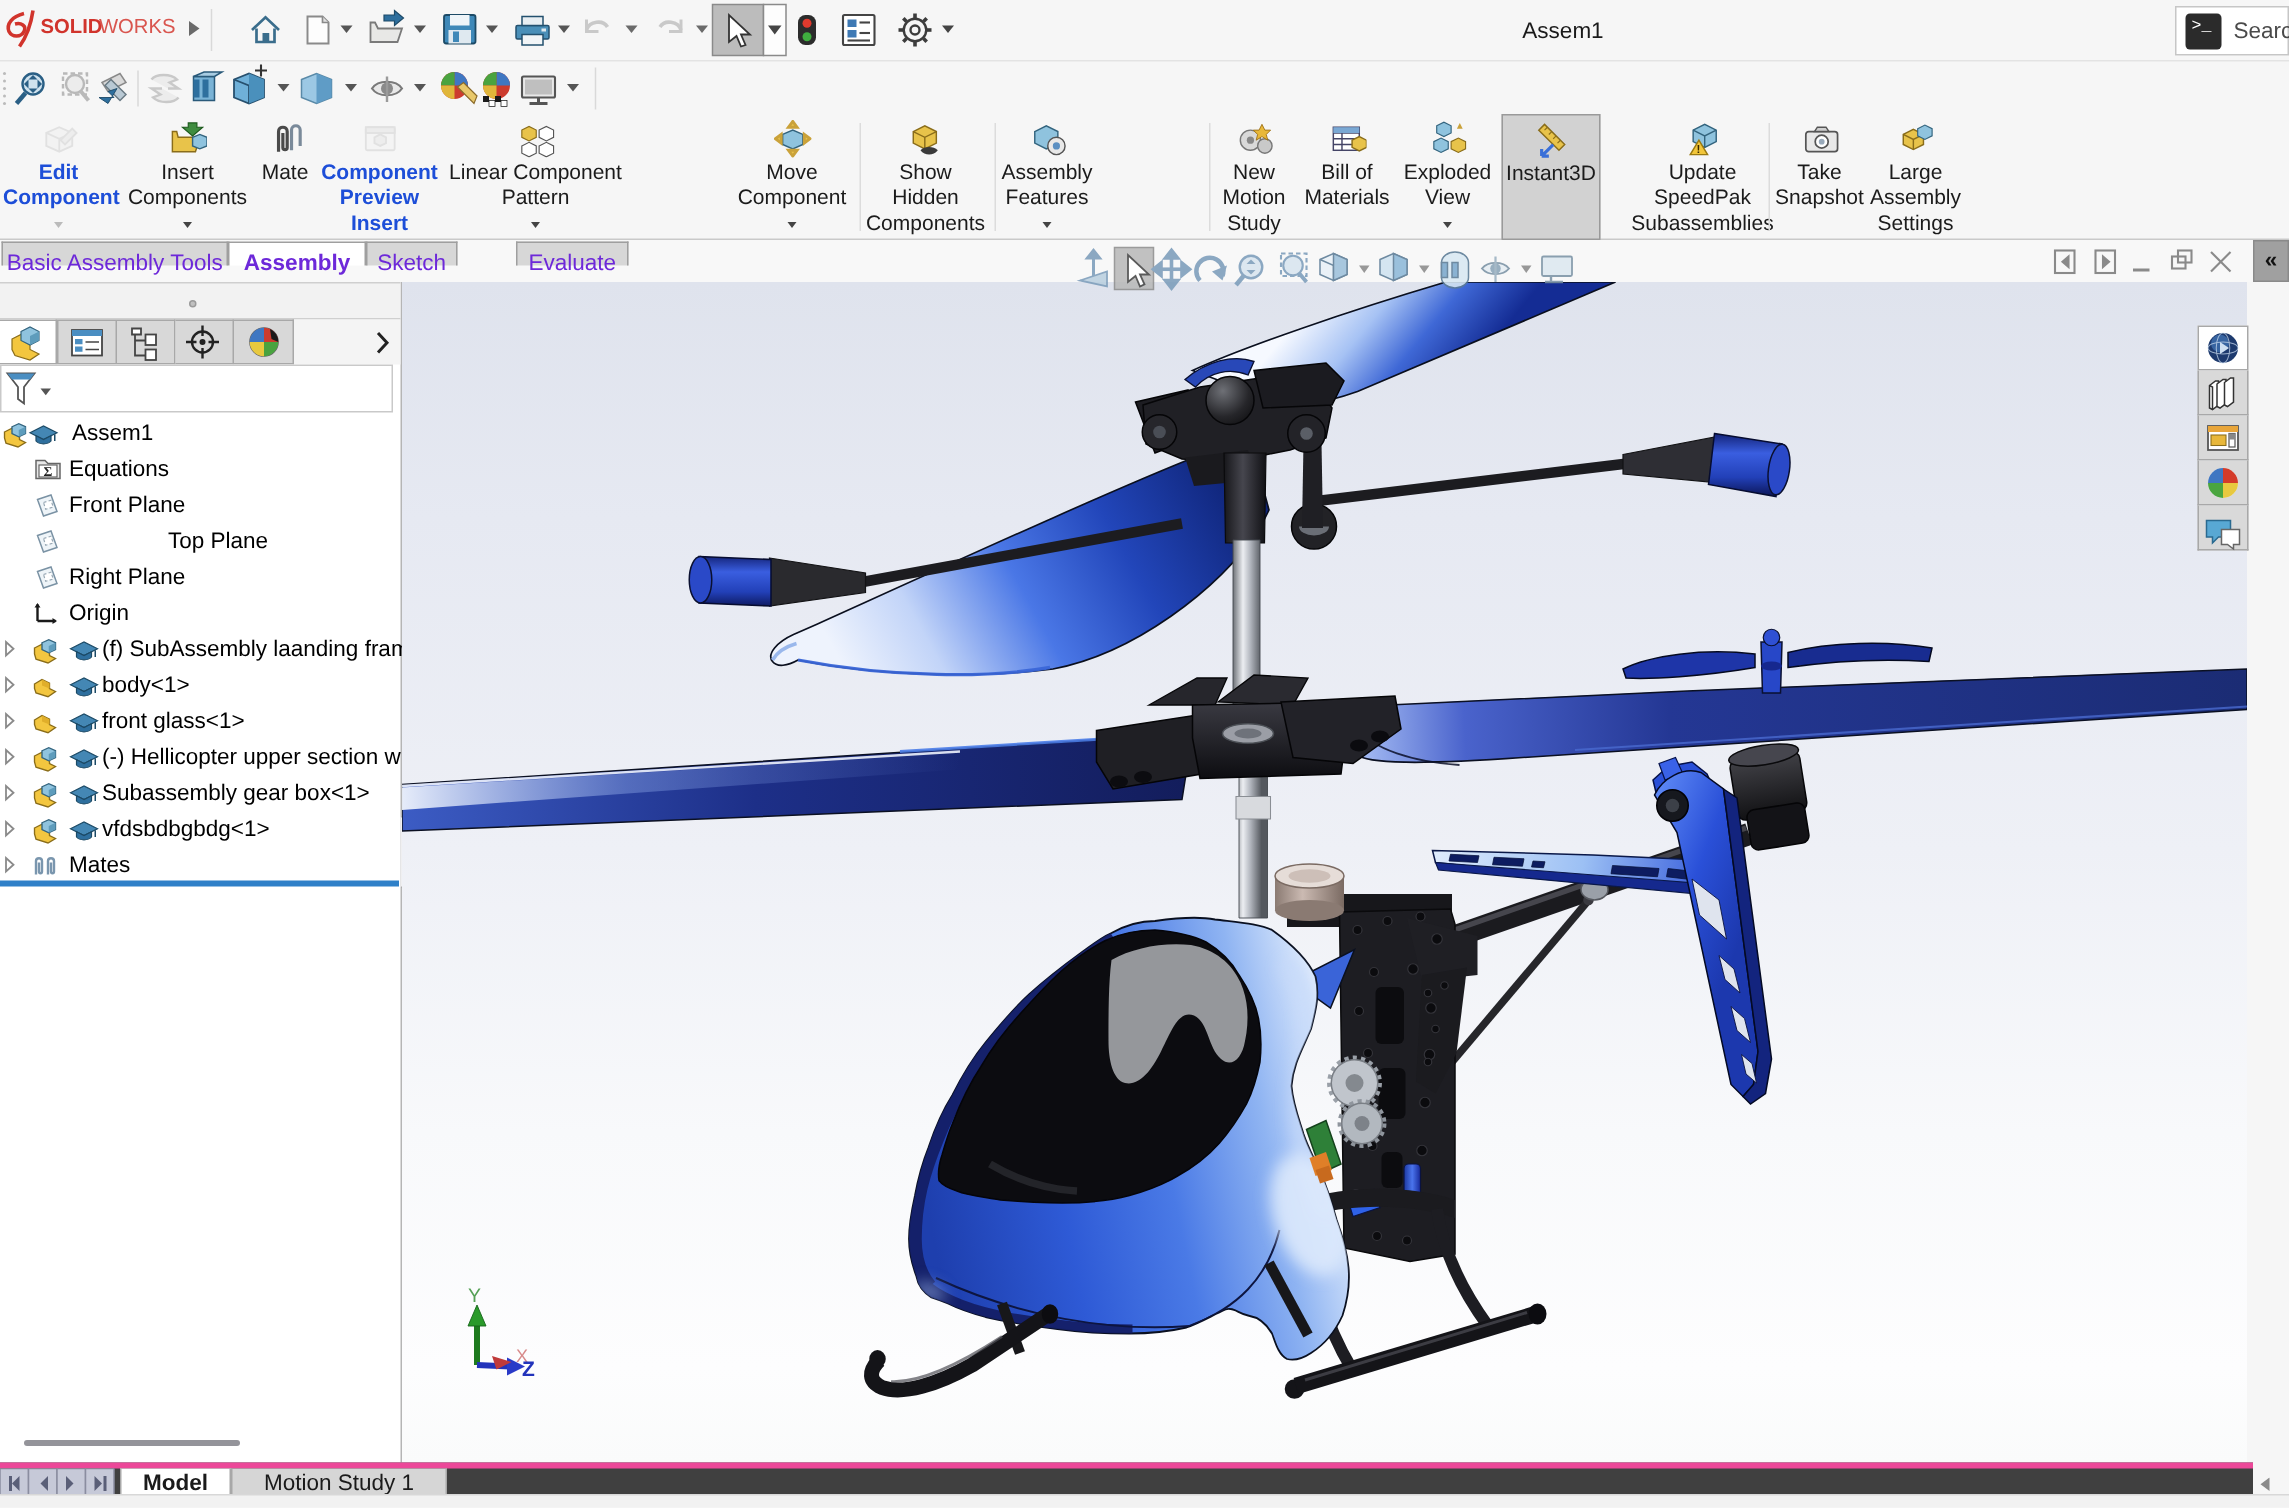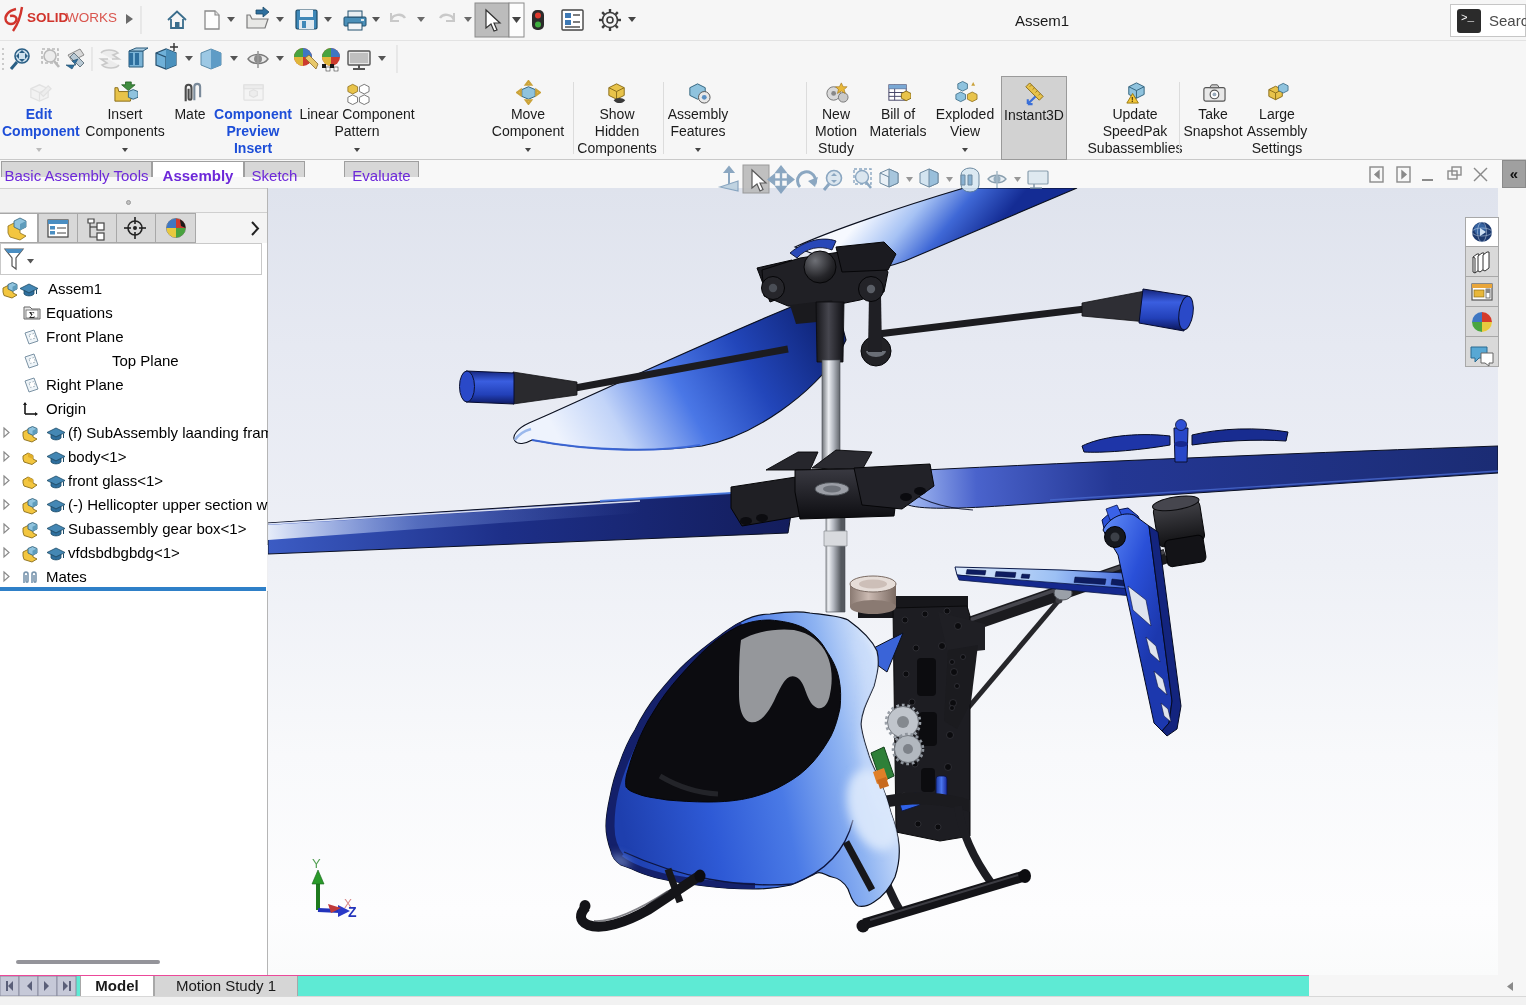--- a/index.html
+++ b/index.html
@@ -6,21 +6,21 @@
 html,body { width:1526px; height:1005px; overflow:hidden; font-family:"Liberation Sans", sans-serif; background:#f6f6f6; }
 .abs { position:absolute; }
 #row1 { position:absolute; left:0; top:0; width:1526px; height:40px; background:#f6f6f6; }
 #row2 { position:absolute; left:0; top:40px; width:1526px; height:36px; background:#f6f6f6; border-top:1px solid #e3e3e3;}
 #ribbon { position:absolute; left:0; top:76px; width:1526px; height:84px; background:#f6f6f6; border-bottom:1px solid #c9c9c9; }
 #tabrow { position:absolute; left:0; top:160px; width:1526px; height:28px; background:#f8f8f8; }
 .tab { position:absolute; top:1px; height:16px; background:#d7d7d7; border:1px solid #9f9f9f; border-bottom:none; color:#6d28d9; font-size:15px; text-align:center; line-height:27px; }
 .tab.active { background:#ffffff; font-weight:bold; }
 #leftpanel { position:absolute; left:0; top:188px; width:268px; height:787px; background:#ffffff; border-right:1px solid #b5b5b5; }
 #viewport { position:absolute; left:268px; top:188px; width:1230px; height:787px; background:linear-gradient(180deg,#dfe3ed 0%, #e6e9f2 20%, #eef0f6 48%, #f8f9fb 72%, #fdfdfe 92%, #fafbfb 100%); overflow:hidden; }
-#bottombar { position:absolute; left:0; top:975px; width:1309px; height:21px; background:#5eead4; border-top:1px solid #ec4899; }
+#bottombar { position:absolute; left:0; top:975px; width:1502px; height:21px; background:#404040; border-top:4px solid #ec4899; }
 #statusbar { position:absolute; left:0; top:996px; width:1526px; height:9px; background:#f2f2f2; border-top:1px solid #d8d8d8; }
 .btab { position:absolute; top:0; height:21px; font-size:15px; text-align:center; line-height:20px; color:#1a1a1a; background:#d6d6d6; border:1px solid #a8a8a8; border-top:none;}
 .btab.active { background:#ffffff; font-weight:bold; }
 .rbtn { position:absolute; top:0; height:84px; text-align:center; color:#1b1b1b; font-size:14px; }
 .rbtn .tx div { white-space:nowrap; }
 .rbtn .ic { margin:4px auto 0 auto; width:25px; height:25px; display:block; }
 .rbtn .tx { line-height:17px; margin-top:1px; }
 .rbtn .dropwrap { position:absolute; bottom:3px; left:0; width:100%; text-align:center; }
 .rbtn.gray { color:#1d4ed8;font-weight:bold; }
 .vsep { position:absolute; top:82px; width:1px; height:72px; background:#dcdcdc; }

